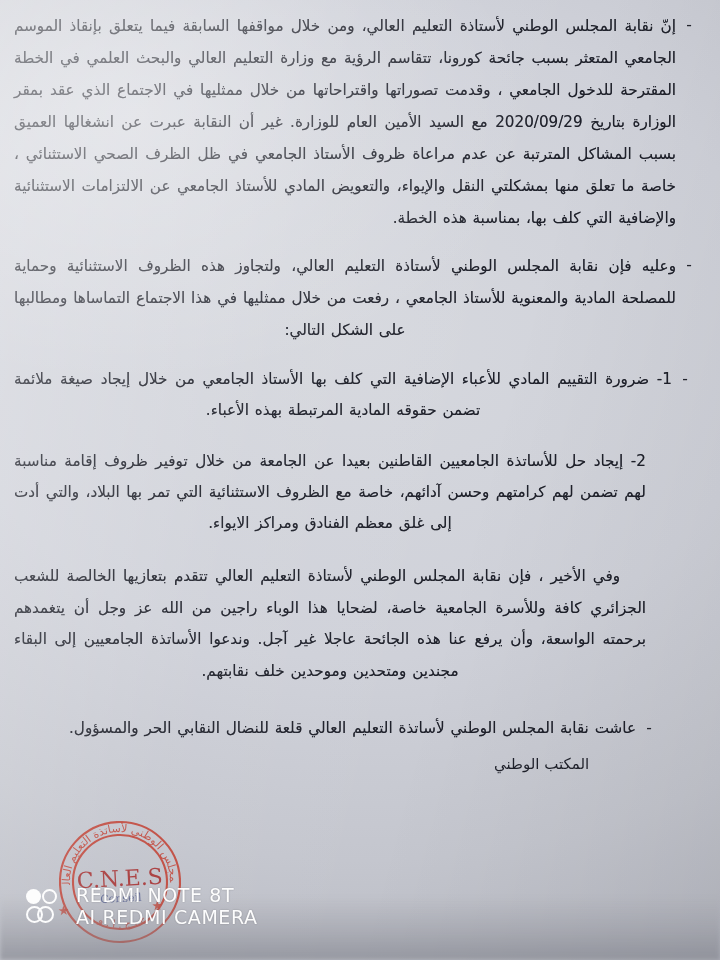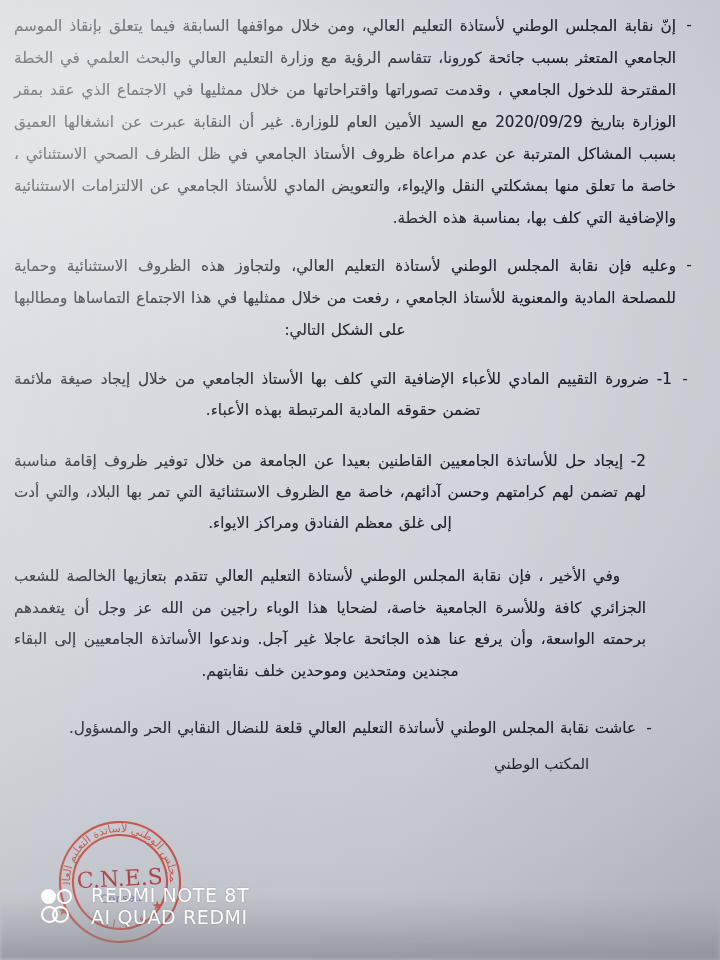--- a/index.html
+++ b/index.html
@@ -134,21 +134,21 @@
     z-index: 3;
     opacity: 0.93;
     transform: rotate(-3deg);
     pointer-events: none;
   }
   #stamp svg { display: block; width: 152px; height: 152px; }
 
   
   #watermark {
     position: absolute;
-    left: 41px;
+    left: 26px;
     top: 884px;
     z-index: 6;
     display: flex;
     flex-direction: row;
     align-items: center;
     gap: 10px;
     direction: ltr;
     opacity: 0.97;
   }
   #wm-logo {
@@ -270,17 +270,17 @@
         <span class="wm-dot-filled"></span>
         <span class="wm-dot-open"></span>
       </div>
       <div class="wm-row">
         <span class="wm-ring-a"></span>
         <span class="wm-ring-b"></span>
       </div>
     </div>
     <div id="wm-text">
       <span class="l1">REDMI NOTE 8T</span>
-      <span class="l2">AI QUAD REDMI</span>
+      <span class="l2">AI REDMI CAMERA</span>
     </div>
   </div>
 
 </div>
 
 </body></html>

